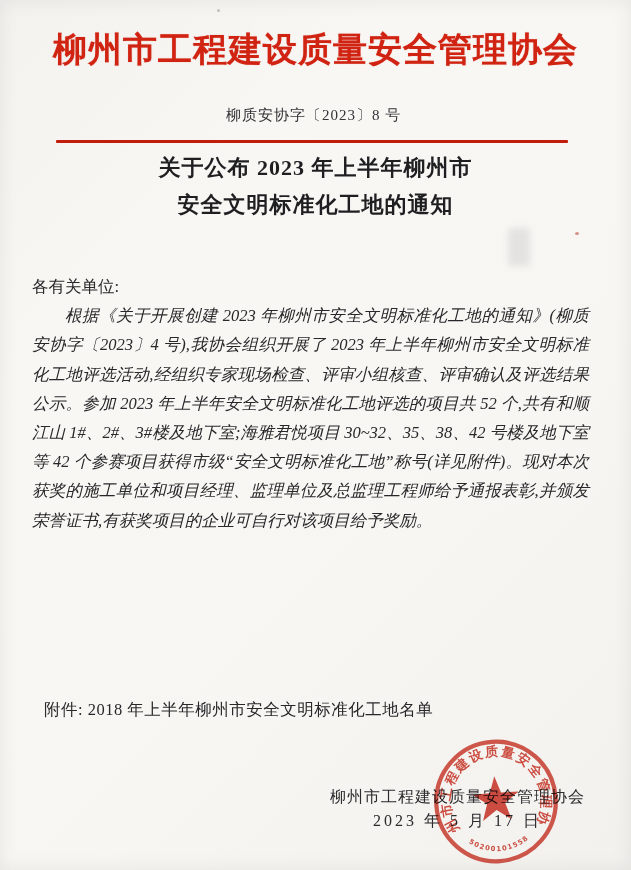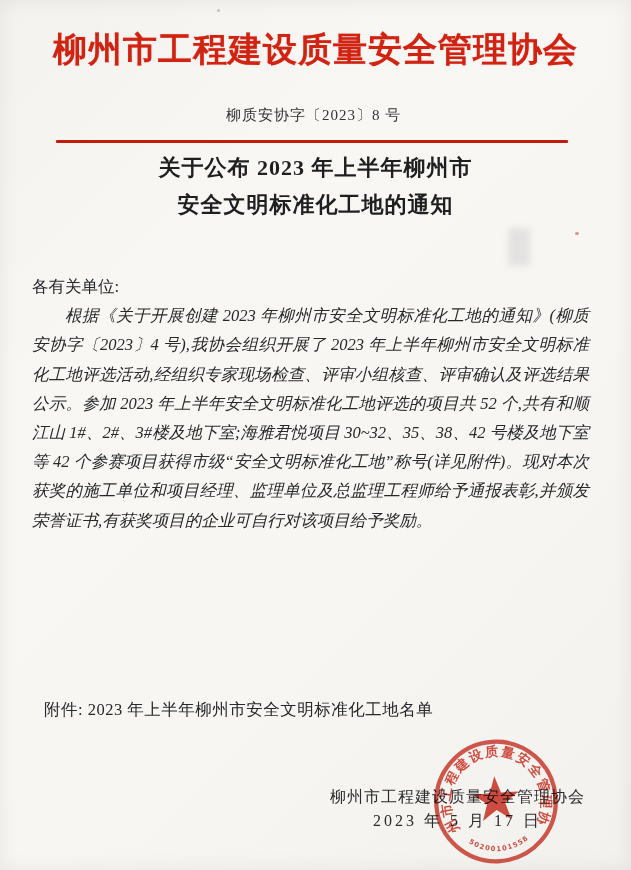--- a/index.html
+++ b/index.html
@@ -135,21 +135,21 @@
   <div class="notice-title">
     <div>关于公布 2023 年上半年柳州市</div>
     <div>安全文明标准化工地的通知</div>
   </div>
 
   <div class="body-block">
     <div class="salutation">各有关单位:</div>
     <p class="para">根据《关于开展创建 2023 年柳州市安全文明标准化工地的通知》(柳质安协字〔2023〕4 号),我协会组织开展了 2023 年上半年柳州市安全文明标准化工地评选活动,经组织专家现场检查、评审小组核查、评审确认及评选结果公示。参加 2023 年上半年安全文明标准化工地评选的项目共 52 个,共有和顺江山 1#、2#、3#楼及地下室;海雅君悦项目 30~32、35、38、42 号楼及地下室等 42 个参赛项目获得市级“安全文明标准化工地”称号(详见附件)。现对本次获奖的施工单位和项目经理、监理单位及总监理工程师给予通报表彰,并颁发荣誉证书,有获奖项目的企业可自行对该项目给予奖励。</p>
   </div>
 
-  <div class="attachment">附件: 2023 年上半年柳州市安全文明标准化工地名单</div>
+  <div class="attachment">附件: 2018 年上半年柳州市安全文明标准化工地名单</div>
 
   <div class="sign-block">
     <div class="sign-org">柳州市工程建设质量安全管理协会</div>
     <div class="sign-date">2023 年 5 月 17 日</div>
   </div>
 
   <div class="seal">
     <svg viewBox="0 0 140 140" xmlns="http://www.w3.org/2000/svg">
       <defs>
         <path id="sealArcTop" d="M 31.5 97 A 47 47 0 1 1 108.5 97" fill="none"></path>

